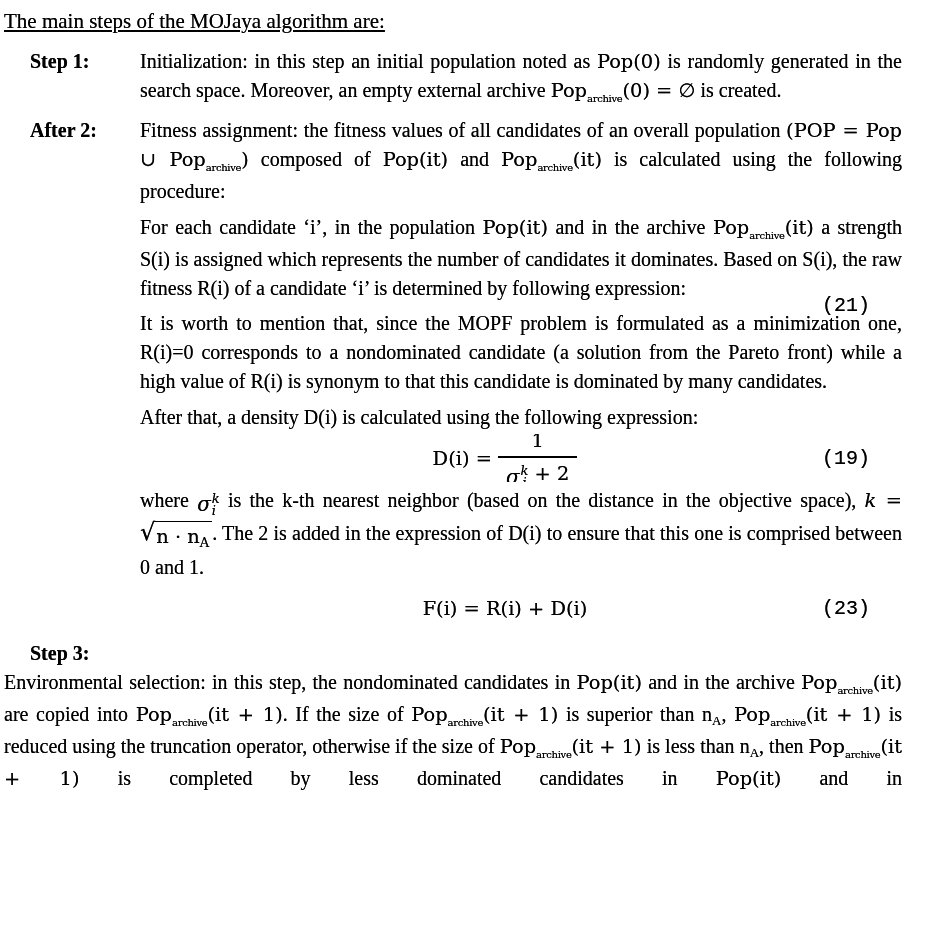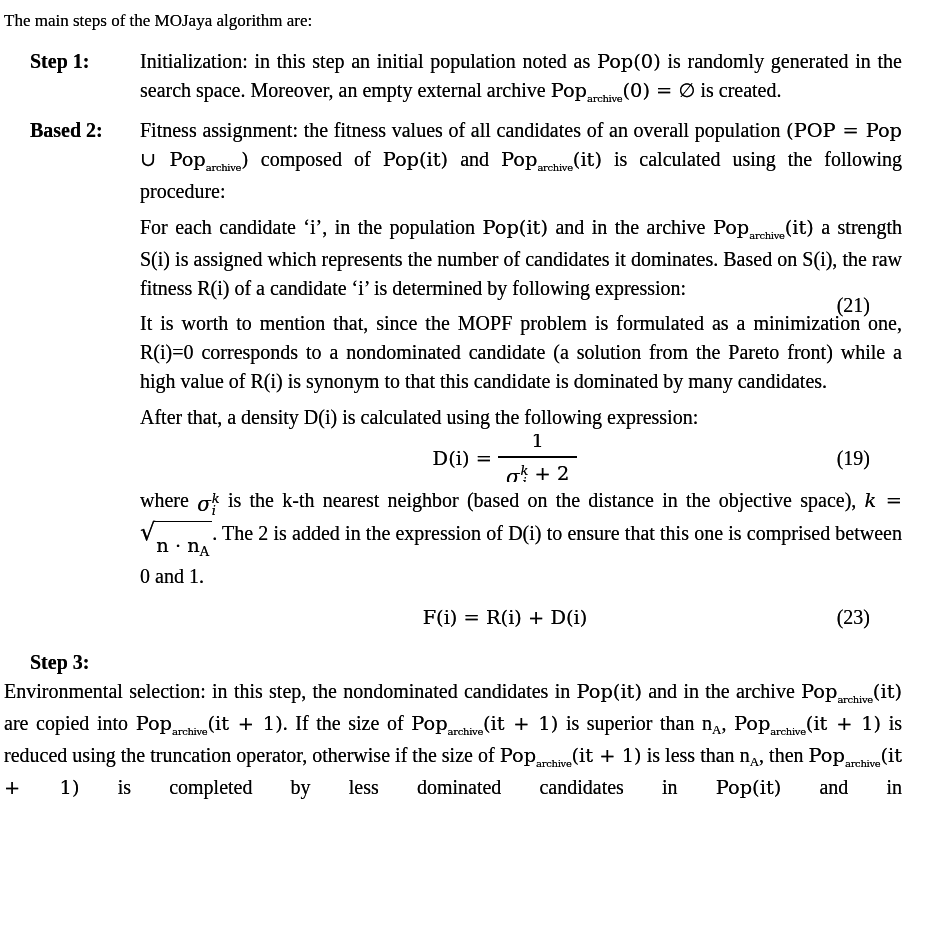--- a/index.html
+++ b/index.html
@@ -9,21 +9,21 @@
     box-sizing:border-box;
     background:#ffffff;
     color:#000;
     font-family:"Liberation Serif", serif;
     padding:6px 29px 0 4px;
     overflow:hidden;
     text-shadow:0 0 0.3px rgba(0,0,0,0.75);
   }
   .intro{
     margin:0 0 11px 0;
-    font-size:17px;line-height:30px;
+    font-size:21px;line-height:30px;text-decoration:underline;
   }
   .step{display:flex;margin:0 3px 8px 0;}
   .step:last-child{margin-bottom:0;flex-direction:column;}
   .step-label{
     flex:none;width:110px;margin-left:26px;
     font-weight:bold;font-size:20px;line-height:29px;
   }
   .step-body{flex:1;min-width:0;}
   .para{
     margin:0 0 7px 0;
@@ -48,58 +48,58 @@
   .rss{display:inline-flex;align-items:center;vertical-align:-4px;}
   .rssbase{font-family:"DejaVu Serif", serif;font-style:italic;}
   .rsstack{display:inline-flex;flex-direction:column;margin-left:1px;}
   .rsstack .up{font-family:"DejaVu Serif", serif;font-style:italic;font-size:13px;line-height:12px;}
   .rsstack .dn{font-family:"DejaVu Serif", serif;font-style:italic;font-size:13px;line-height:12px;}
   .rfrac{display:inline-flex;flex-direction:column;align-items:center;vertical-align:middle;margin-left:6px;}
   .rnum{line-height:30px;padding:0 8px;text-align:center;}
   .rden{line-height:30px;padding:0 8px;border-top:2px solid #000;text-align:center;}
   .rsqrt{display:inline-flex;align-items:flex-start;}
   .rrad{font-family:"DejaVu Serif", serif;font-size:24px;line-height:22px;}
-  .rradicand{border-top:1.6px solid #000;padding:9px 3px 0 1px;font-family:"DejaVu Serif", serif;}
+  .rradicand{border-top:1.6px solid #000;padding:0 3px 0 1px;font-family:"DejaVu Serif", serif;}
   
   .eq-row{
     position:relative;
     margin:0 0 4px 0;
     display:flex;justify-content:center;align-items:center;
   }
   .eq-content{
     display:inline-flex;align-items:center;
     font-family:"DejaVu Serif", serif;
     font-size:20px;
     overflow:hidden;
     position:relative;left:-16px;
   }
   .eq21 .eq-content{height:44px;}
   .eq22 .eq-content{height:48px;}
   .eq23 .eq-content{height:38px;}
   .eq-num{
     position:absolute;right:32px;top:50%;transform:translateY(-50%);
-    font-family:Liberation Serif, serif;font-size:20px;
+    font-family:Liberation Mono, monospace;font-size:20px;
   }
 </style>
 </head>
 <body>
 
 <div class="page">
 
   <p class="intro">The main steps of the MOJaya algorithm are:</p>
 
   <section class="step">
     <div class="step-label">Step 1:</div>
     <div class="step-body">
       <p class="para"><span class="rt">Initialization: in this step an initial population noted as </span><span class="rm">Pop(0)</span><span class="rt"> is randomly generated in the search space. Moreover, an empty external archive </span><span class="rm">Pop</span><span class="rsub">archive</span><span class="rm">(0) = ∅</span><span class="rt"> is created.</span></p>
     </div>
   </section>
 
   <section class="step">
-    <div class="step-label">Based 2:</div>
+    <div class="step-label">After 2:</div>
     <div class="step-body">
       <p class="para"><span class="rt">Fitness assignment: the fitness values of all candidates of an overall population </span><span class="rm">(POP = Pop ∪ Pop</span><span class="rsub">archive</span><span class="rm">)</span><span class="rt"> composed of </span><span class="rm">Pop(it)</span><span class="rt"> and </span><span class="rm">Pop</span><span class="rsub">archive</span><span class="rm">(it)</span><span class="rt"> is calculated using the following procedure:</span></p>
       <p class="para pre-eq"><span class="rt">For each candidate ‘i’, in the population </span><span class="rm">Pop(it)</span><span class="rt"> and in the archive </span><span class="rm">Pop</span><span class="rsub">archive</span><span class="rm">(it)</span><span class="rt"> a strength S(i) is assigned which represents the number of candidates it dominates. Based on S(i), the raw fitness R(i) of a candidate ‘i’ is determined by following expression:</span></p>
 
       <div class="eq-row eq21">
         <span class="eq-num">(21)</span>
       </div>
 
       <p class="para"><span class="rt">It is worth to mention that, since the MOPF problem is formulated as a minimization one, R(i)=0 corresponds to a nondominated candidate (a solution from the Pareto front) while a high value of R(i) is synonym to that this candidate is dominated by many candidates.</span></p>
       <p class="para pre-eq"><span class="rt">After that, a density D(i) is calculated using the following expression:</span></p>

